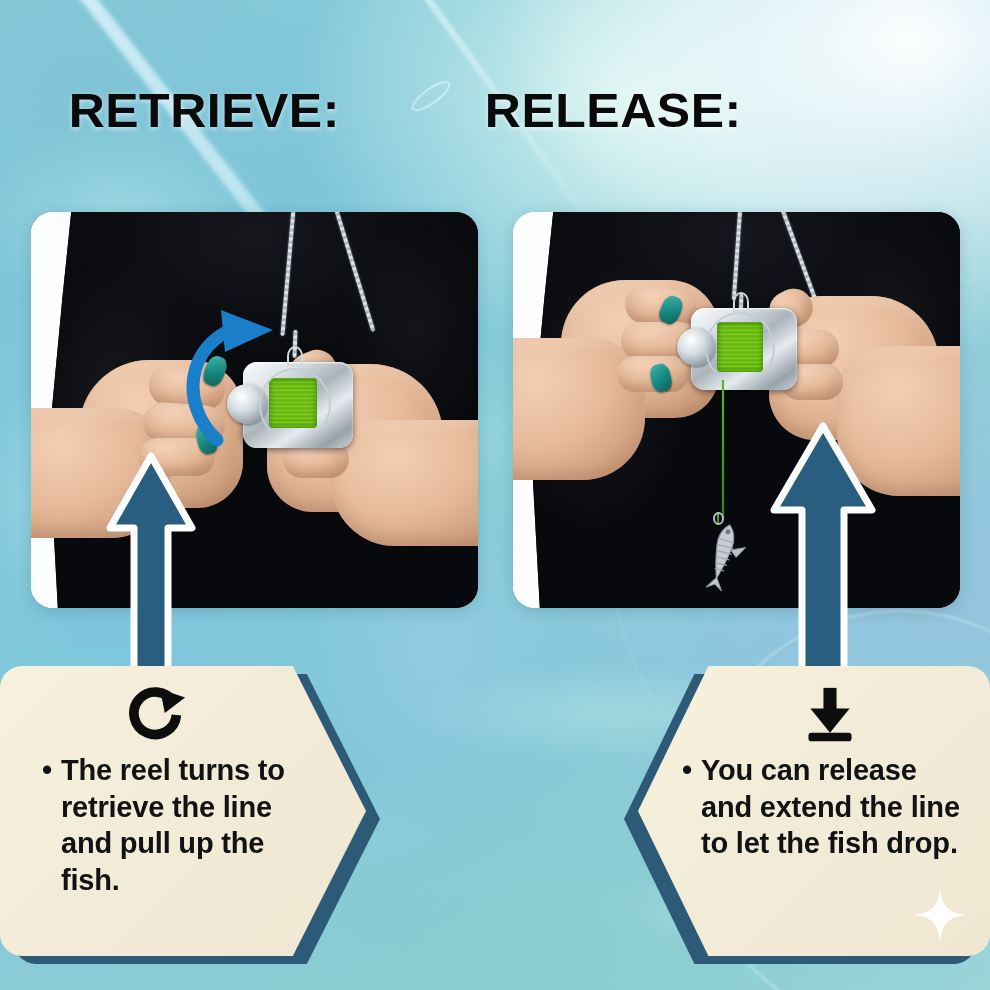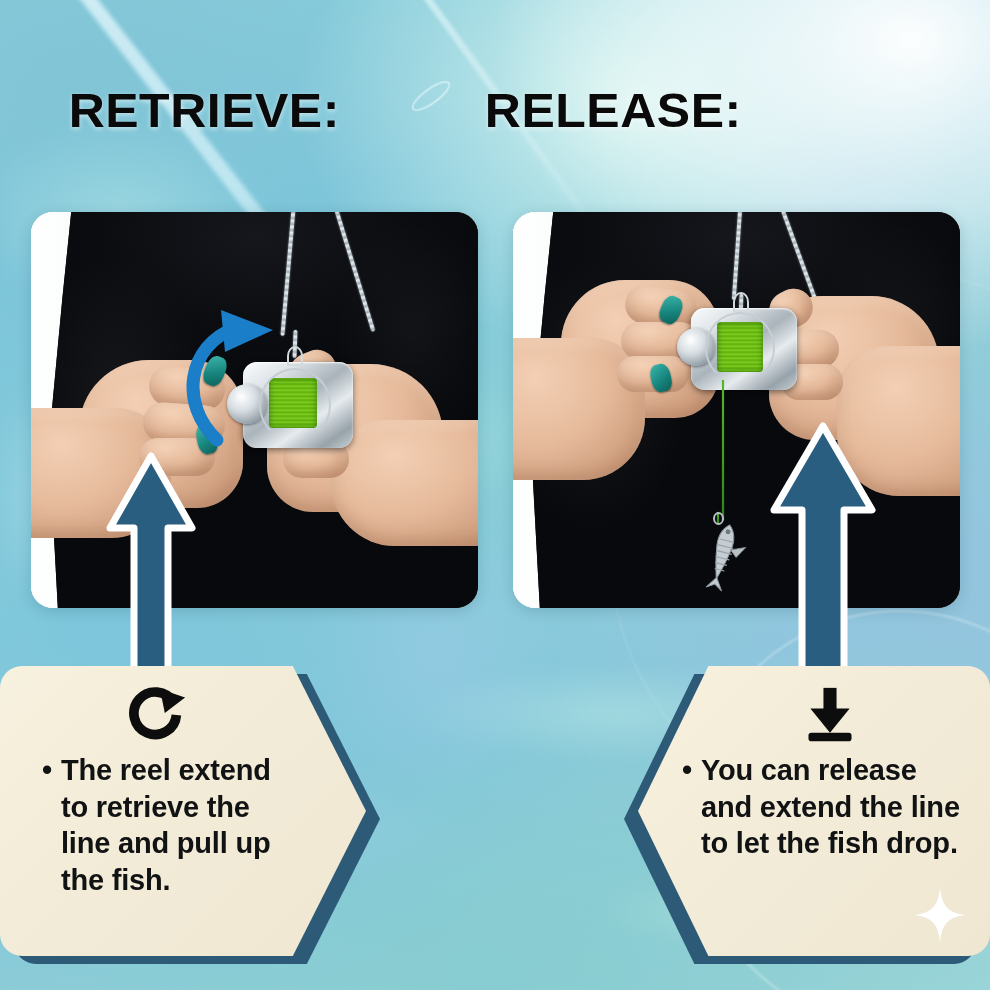--- a/index.html
+++ b/index.html
@@ -348,21 +348,21 @@
   <div class="callout-inner">
     <div class="callout-icon">
       <svg viewBox="0 0 64 60" width="62" height="58">
         <path d="M47 17 A22 22 0 1 0 50 30" stroke="#0d0d0d" stroke-width="10" fill="none" stroke-linecap="butt"></path>
         <path d="M33 3 L59 12 L38 28 Z" fill="#0d0d0d"></path>
       </svg>
     </div>
     <div class="callout-text">
       <div class="bullet-row">
         <span class="bullet-dot">•</span>
-        <span>The reel extend to retrieve the line and pull up the fish.</span>
+        <span>The reel turns to retrieve the line and pull up the fish.</span>
       </div>
     </div>
   </div>
 </div>
 
 <div class="callout" id="callout-right">
   <div class="callout-shadow"></div>
   <div class="callout-face"></div>
   <div class="callout-inner">
     <div class="callout-icon">

